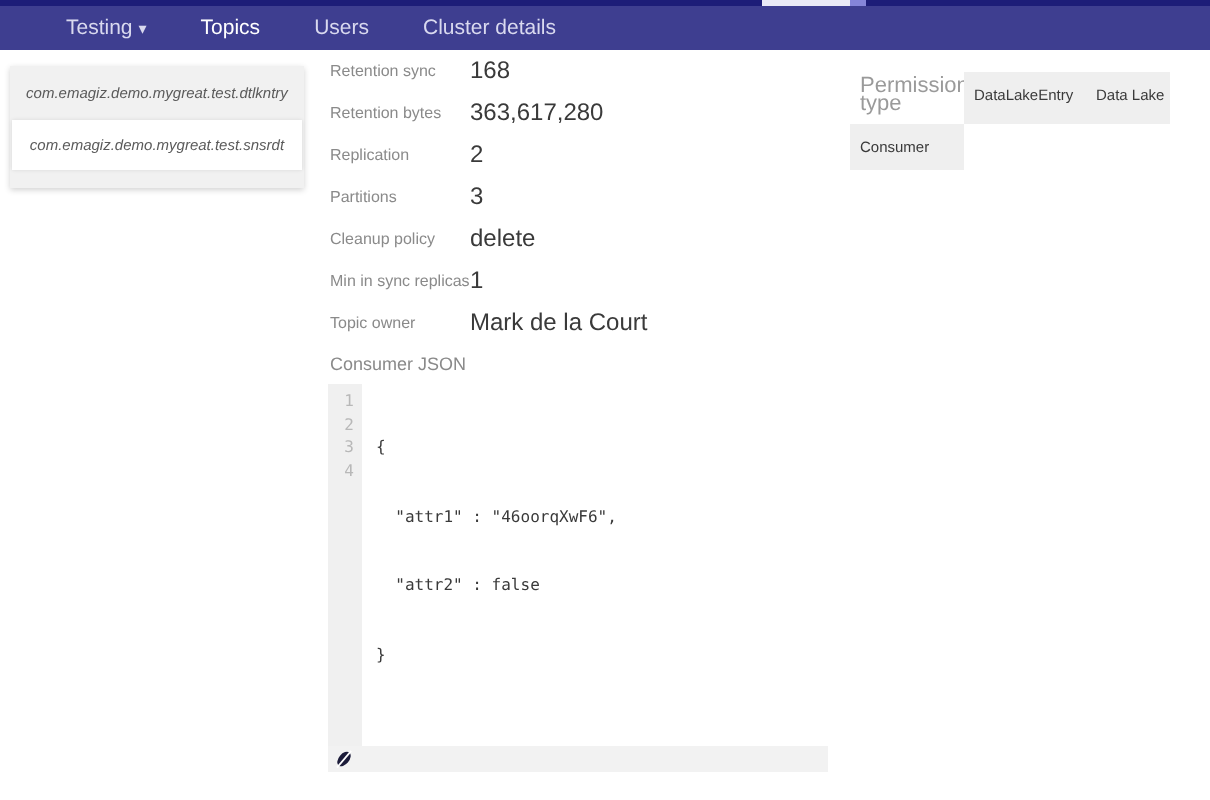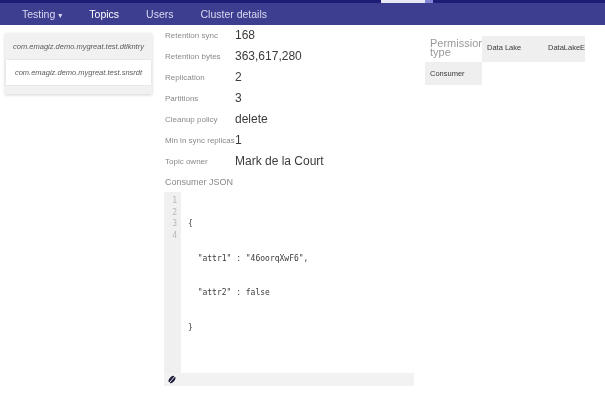--- a/index.html
+++ b/index.html
@@ -4,21 +4,21 @@
 <style>
   html,body{margin:0;padding:0;background:#fff;}
   .screen{position:relative;width:605px;height:400px;background:#ffffff;overflow:hidden;
           font-family:"Liberation Sans",sans-serif;-webkit-font-smoothing:antialiased;}
 
   
   .top-strip{position:absolute;left:0;top:0;width:605px;height:3px;background:#1d1d78;}
   .top-strip-gap{position:absolute;left:381px;top:0;width:44px;height:3px;background:#e9e9f6;}
   .top-strip-blue{position:absolute;left:425px;top:0;width:8px;height:3px;background:#8585d8;}
   .navbar{position:absolute;left:0;top:3px;width:605px;height:22px;background:#3e3e90;
-          display:flex;align-items:center;padding-left:22px;box-sizing:border-box;}
+          display:flex;align-items:center;padding-left:33px;box-sizing:border-box;}
   .nav-item{font-size:10.5px;color:#d9d9ef;margin-right:27px;cursor:pointer;white-space:nowrap;}
   .nav-item.active{color:#ffffff;font-weight:normal;}
   .caret{font-size:8px;margin-left:3px;color:#d9d9ef;}
 
   
   .sidebar-card{position:absolute;left:5px;top:33px;width:147px;background:#f1f1f1;
                 box-shadow:0 1px 3px rgba(0,0,0,0.18);padding-bottom:9px;}
   .topic-item{font-size:7.5px;color:#5a5a5a;text-align:center;padding:9px 3px;cursor:pointer;font-style:italic;}
   .topic-item.selected{background:#ffffff;margin:0 1px;padding:8px 3px;box-shadow:0 0 2px rgba(0,0,0,0.10);}
 
@@ -125,18 +125,18 @@
   </div>
   <div class="editor-footer">
     <svg width="10" height="11" viewBox="0 0 10 11">
       <ellipse cx="5" cy="5.5" rx="2.6" ry="4.2" transform="rotate(40 5 5.5)" fill="#1c1c3a"></ellipse>
       <line x1="1.5" y1="9.8" x2="8.6" y2="1.4" stroke="#ffffff" stroke-width="0.9"></line>
     </svg>
   </div>
 
   <div class="perm-table">
     <div class="th">Permission type</div>
+    <div class="td">DataLakeEntry</div>
     <div class="td">Data Lake</div>
-    <div class="td">DataLakeEntry</div>
     <div class="td">Consumer</div>
   </div>
 
 </div>
 
 </body></html>

